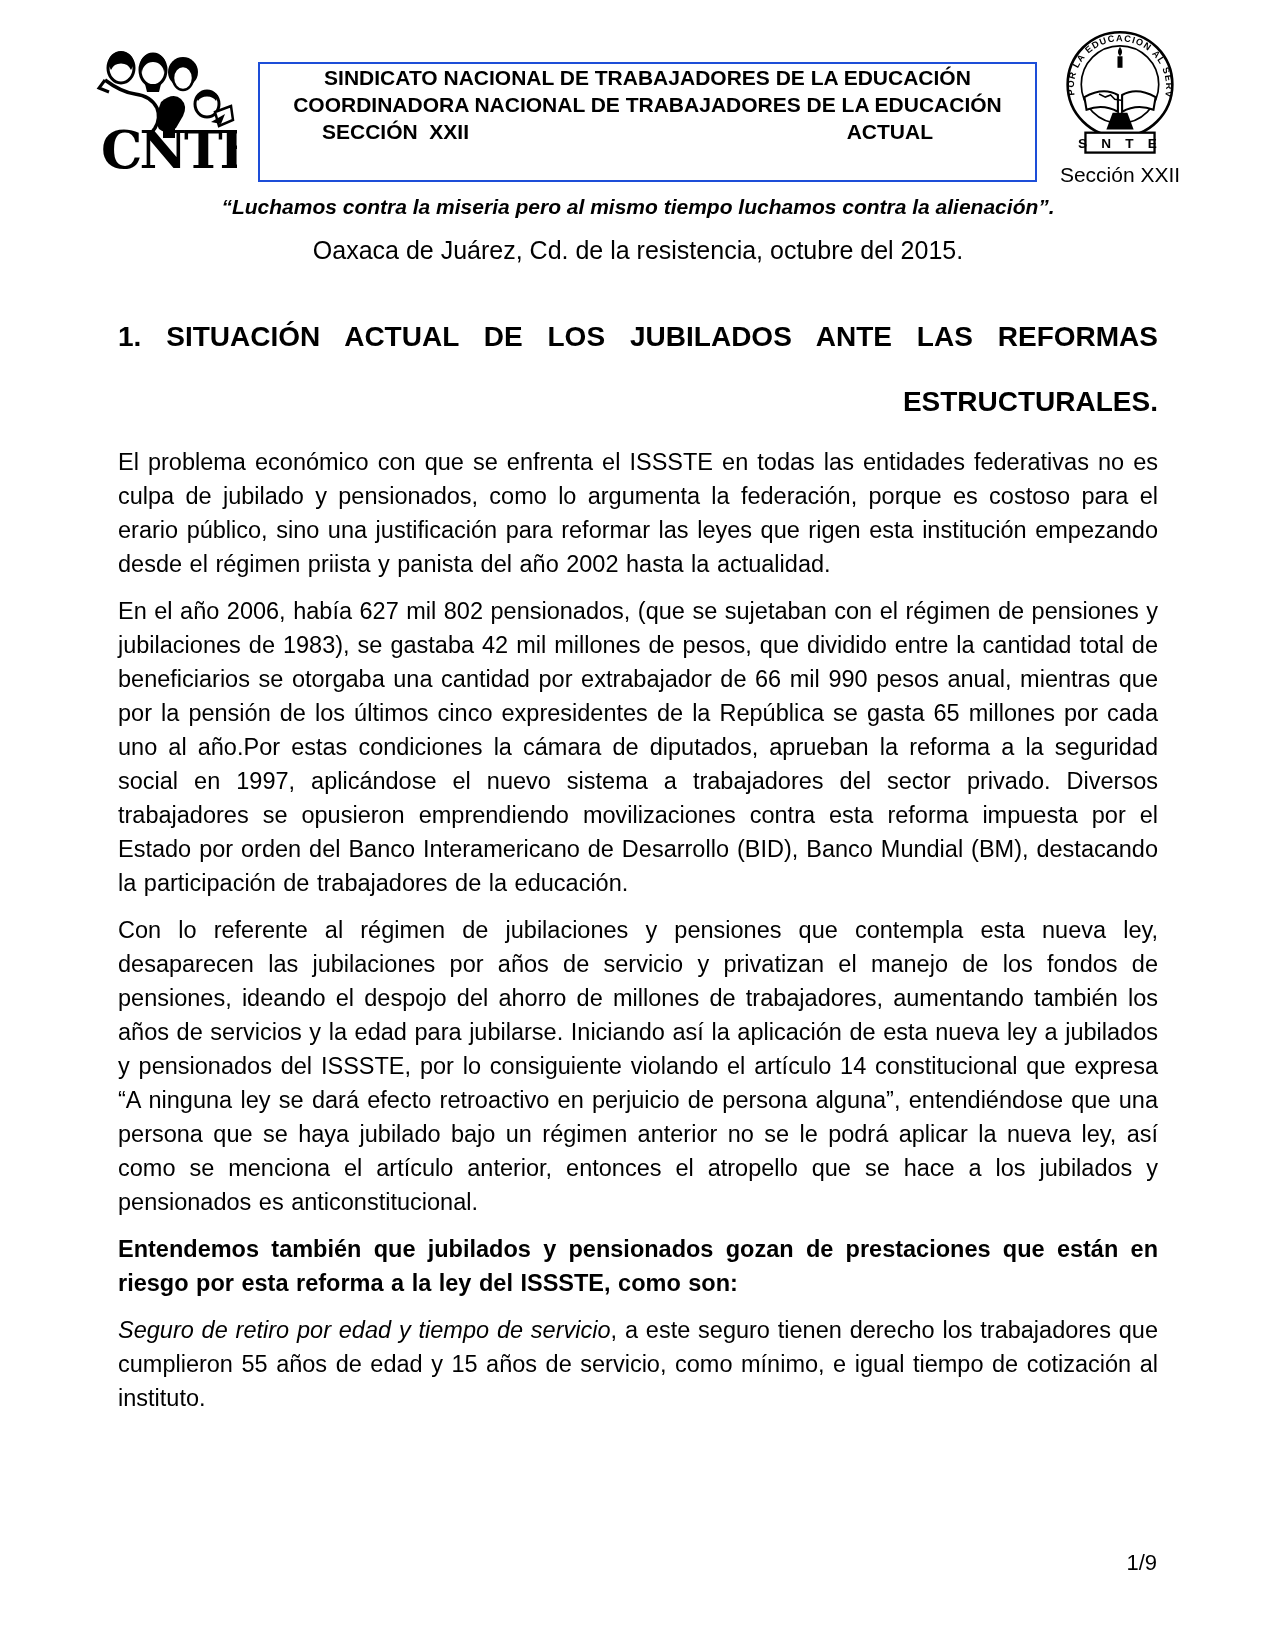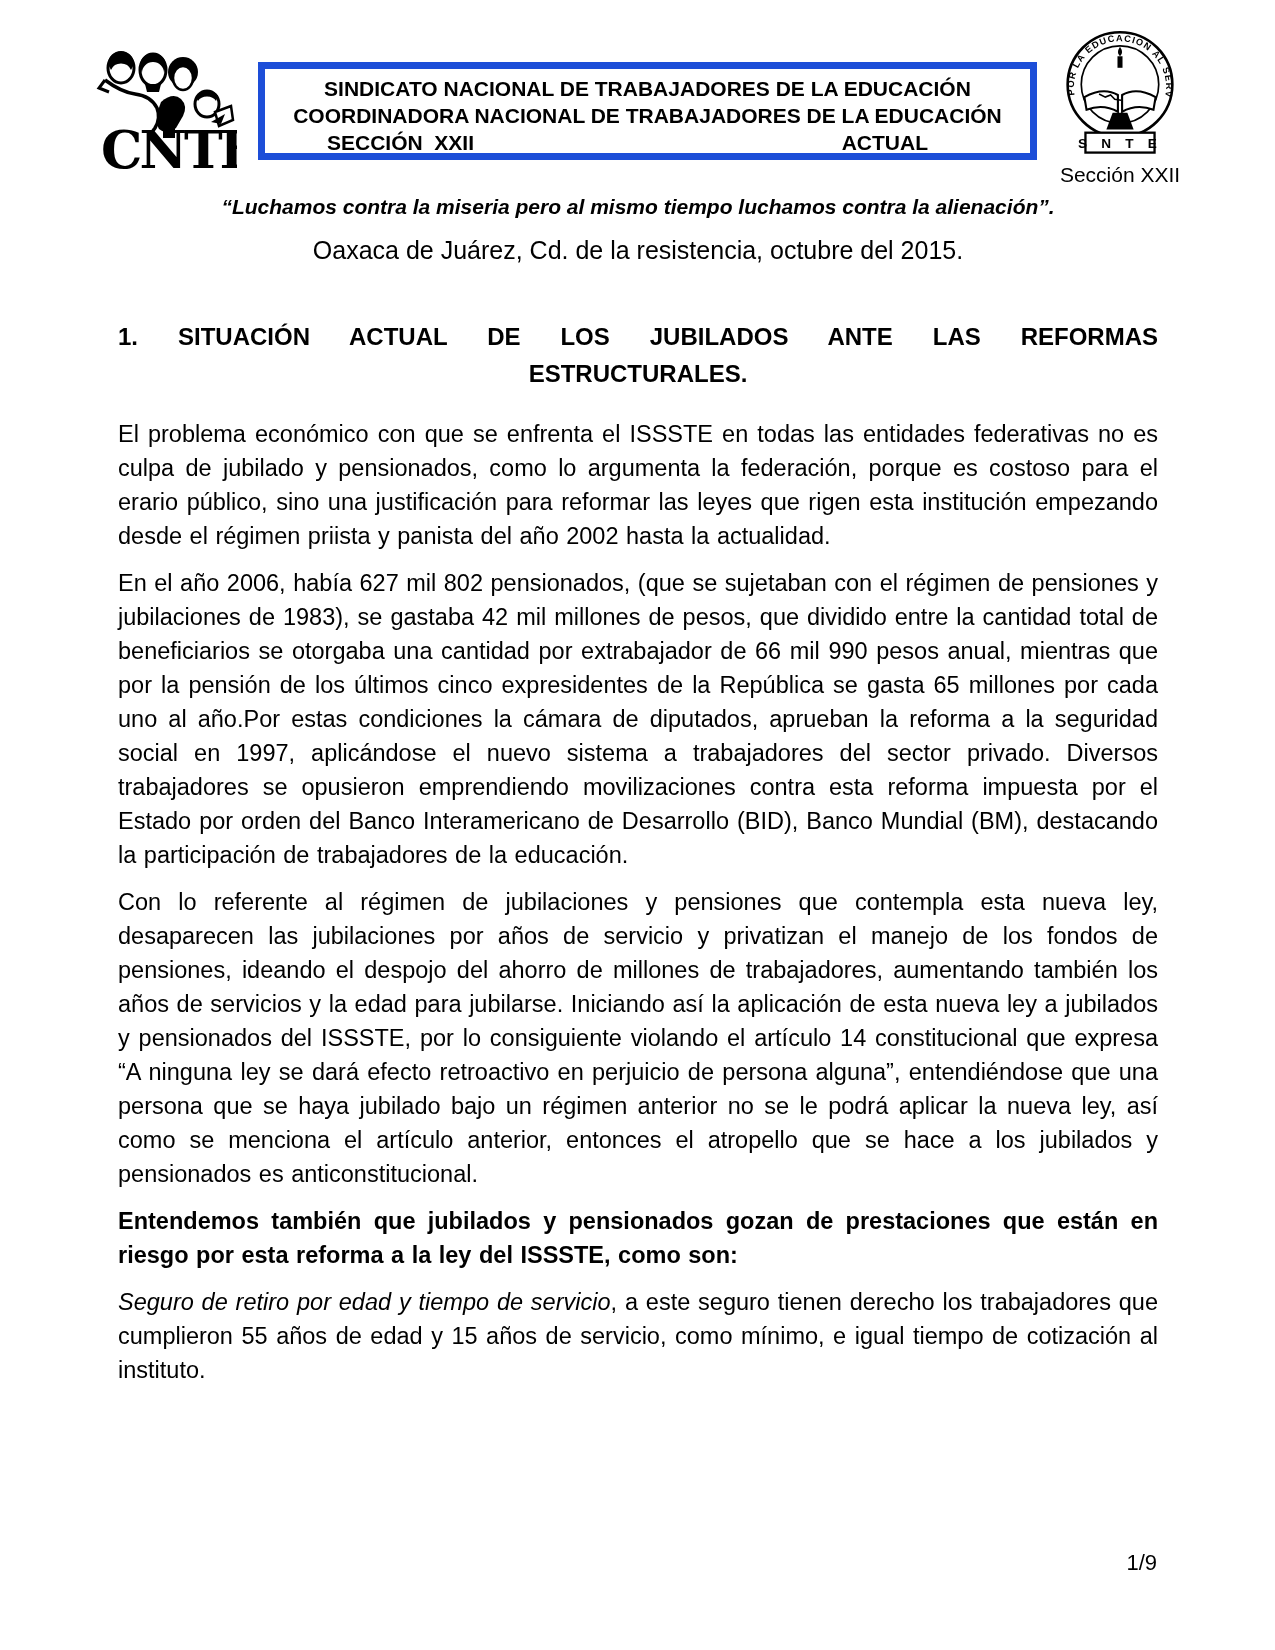--- a/index.html
+++ b/index.html
@@ -7,37 +7,37 @@
     position:relative;
     width:1275px;height:1650px;
     background:#ffffff;color:#000;
     font-family:"Liberation Sans",sans-serif;
     overflow:hidden;
   }
   
   .hdr{position:absolute;left:0;top:0;width:1275px;height:186px;}
   .cnte-logo{position:absolute;left:83px;top:36px;width:154px;height:142px;}
   .union-box{
-    position:absolute;left:258px;top:62px;width:779px;height:98px;
-    border:7px solid #1d4ed8;box-sizing:border-box;
-    font-weight:bold;font-size:21px;line-height:27px;padding-top:6px;
+    position:absolute;left:258px;top:62px;width:779px;height:120px;
+    border:2px solid #1d4ed8;box-sizing:border-box;
+    font-weight:bold;font-size:21px;line-height:27px;
   }
   .hb-line{text-align:center;}
   .hb-line3{display:flex;justify-content:space-between;padding:0 102px 0 62px;}
   .hb-sec{white-space:pre;}
   .snte{position:absolute;left:1040px;top:28px;width:160px;text-align:center;}
   .snte svg{display:block;margin:0 auto;}
   .snte-caption{font-size:21px;line-height:22px;margin-top:2px;color:#000;}
   
   .content{position:absolute;left:118px;top:186px;width:1040px;}
   .epigraph{text-align:center;font-weight:bold;font-style:italic;font-size:21px;line-height:30px;margin-top:6px;}
   .dateline{text-align:center;font-size:25px;line-height:30px;margin-top:13px;}
-  .heading{font-weight:bold;font-size:24px;line-height:37px;margin-top:53px;}
+  .heading{font-weight:bold;font-size:28px;line-height:37px;margin-top:53px;}
   .heading .hl1{display:block;text-align:justify;text-align-last:justify;}
-  .heading .hl2{display:block;text-align:center;}
+  .heading .hl2{display:block;text-align:right;margin-top:28px;}
   p.para{
     font-size:23.5px;line-height:34px;margin:13px 0 0 0;
     text-align:justify;text-justify:inter-word;word-spacing:1px;
   }
   p.para.first{margin-top:25px;}
   p.para.bold{font-weight:bold;}
   p.para i{font-style:italic;}
   .pageno{position:absolute;right:118px;top:1550px;font-size:22px;}
   
   .ring{font-family:"Liberation Sans",sans-serif;font-size:8.8px;font-weight:bold;letter-spacing:1.1px;fill:#000;}

